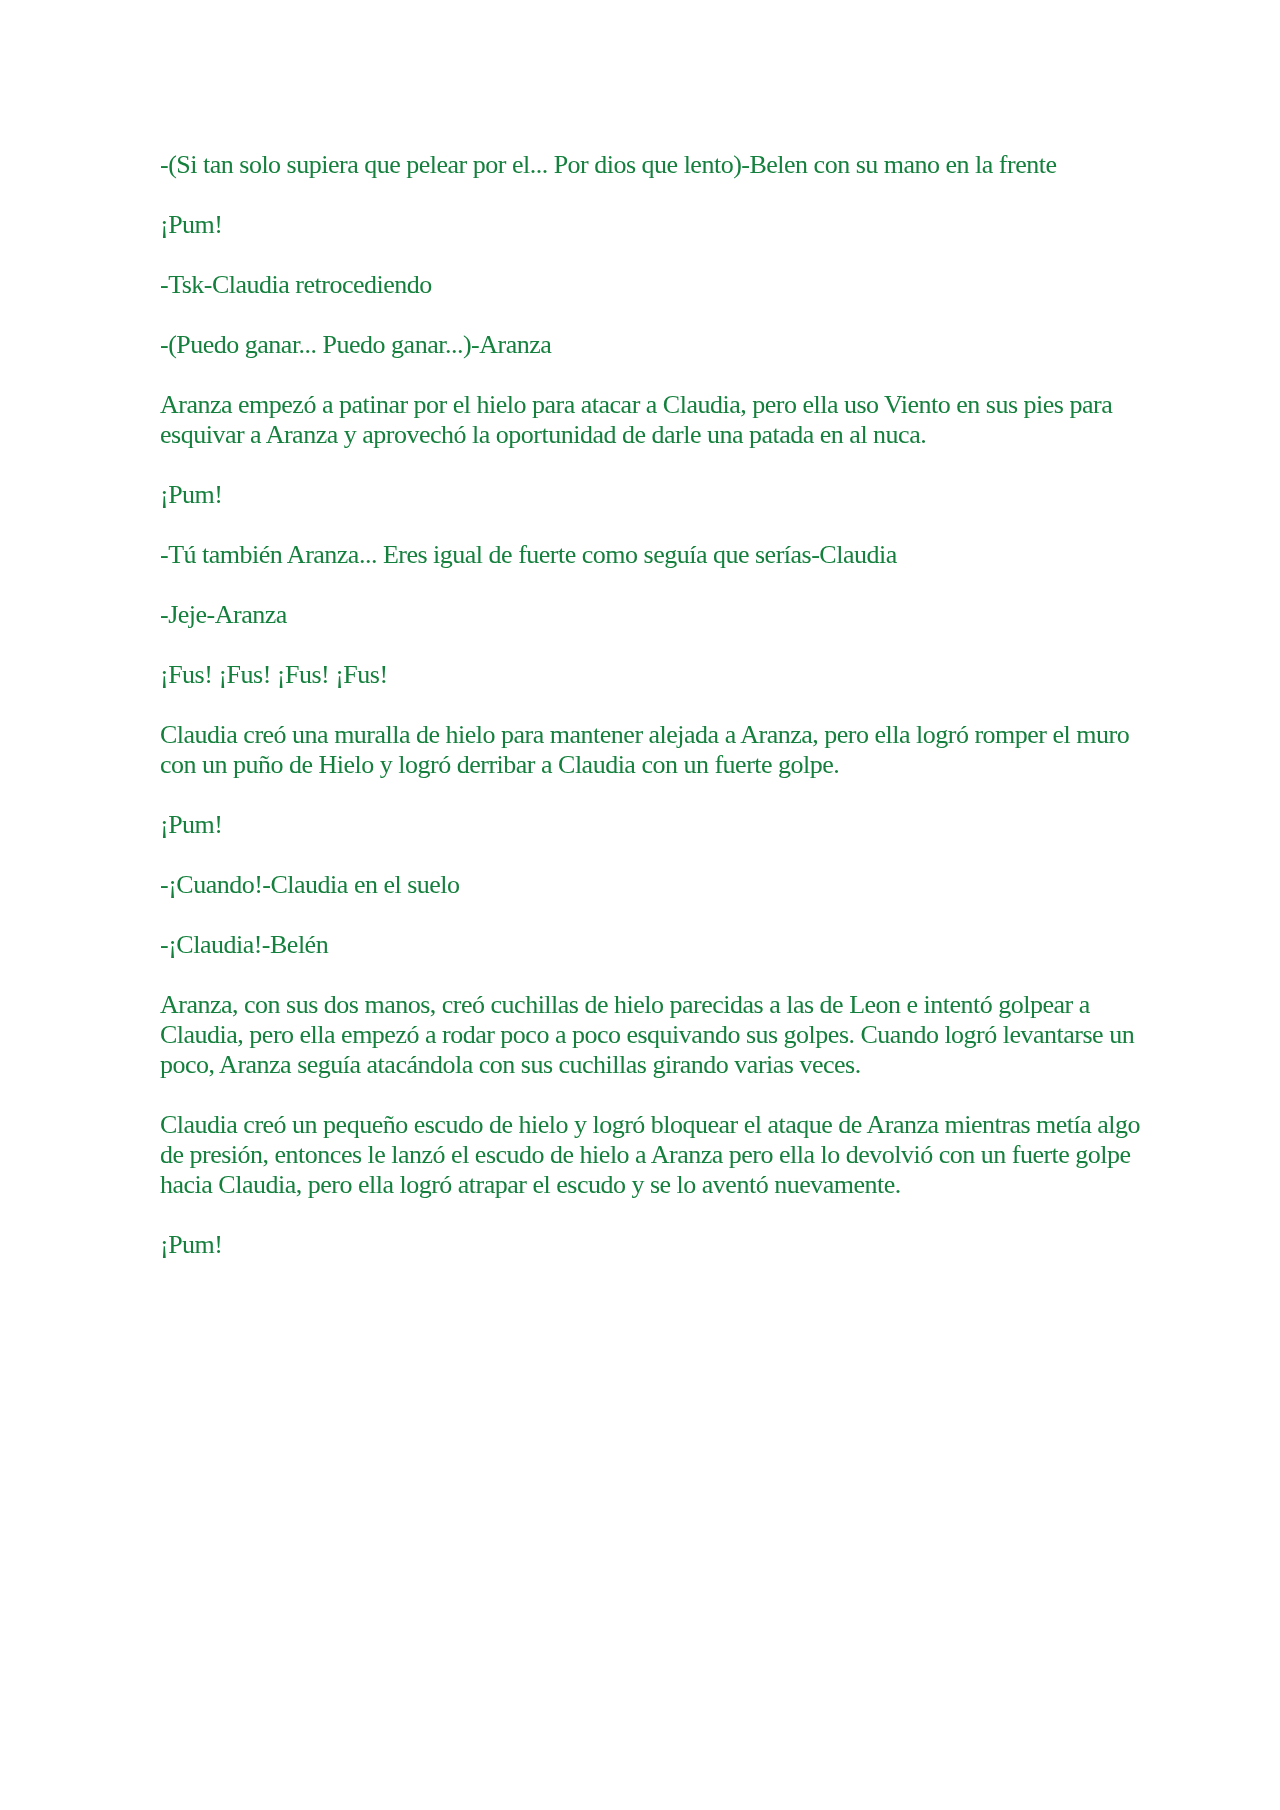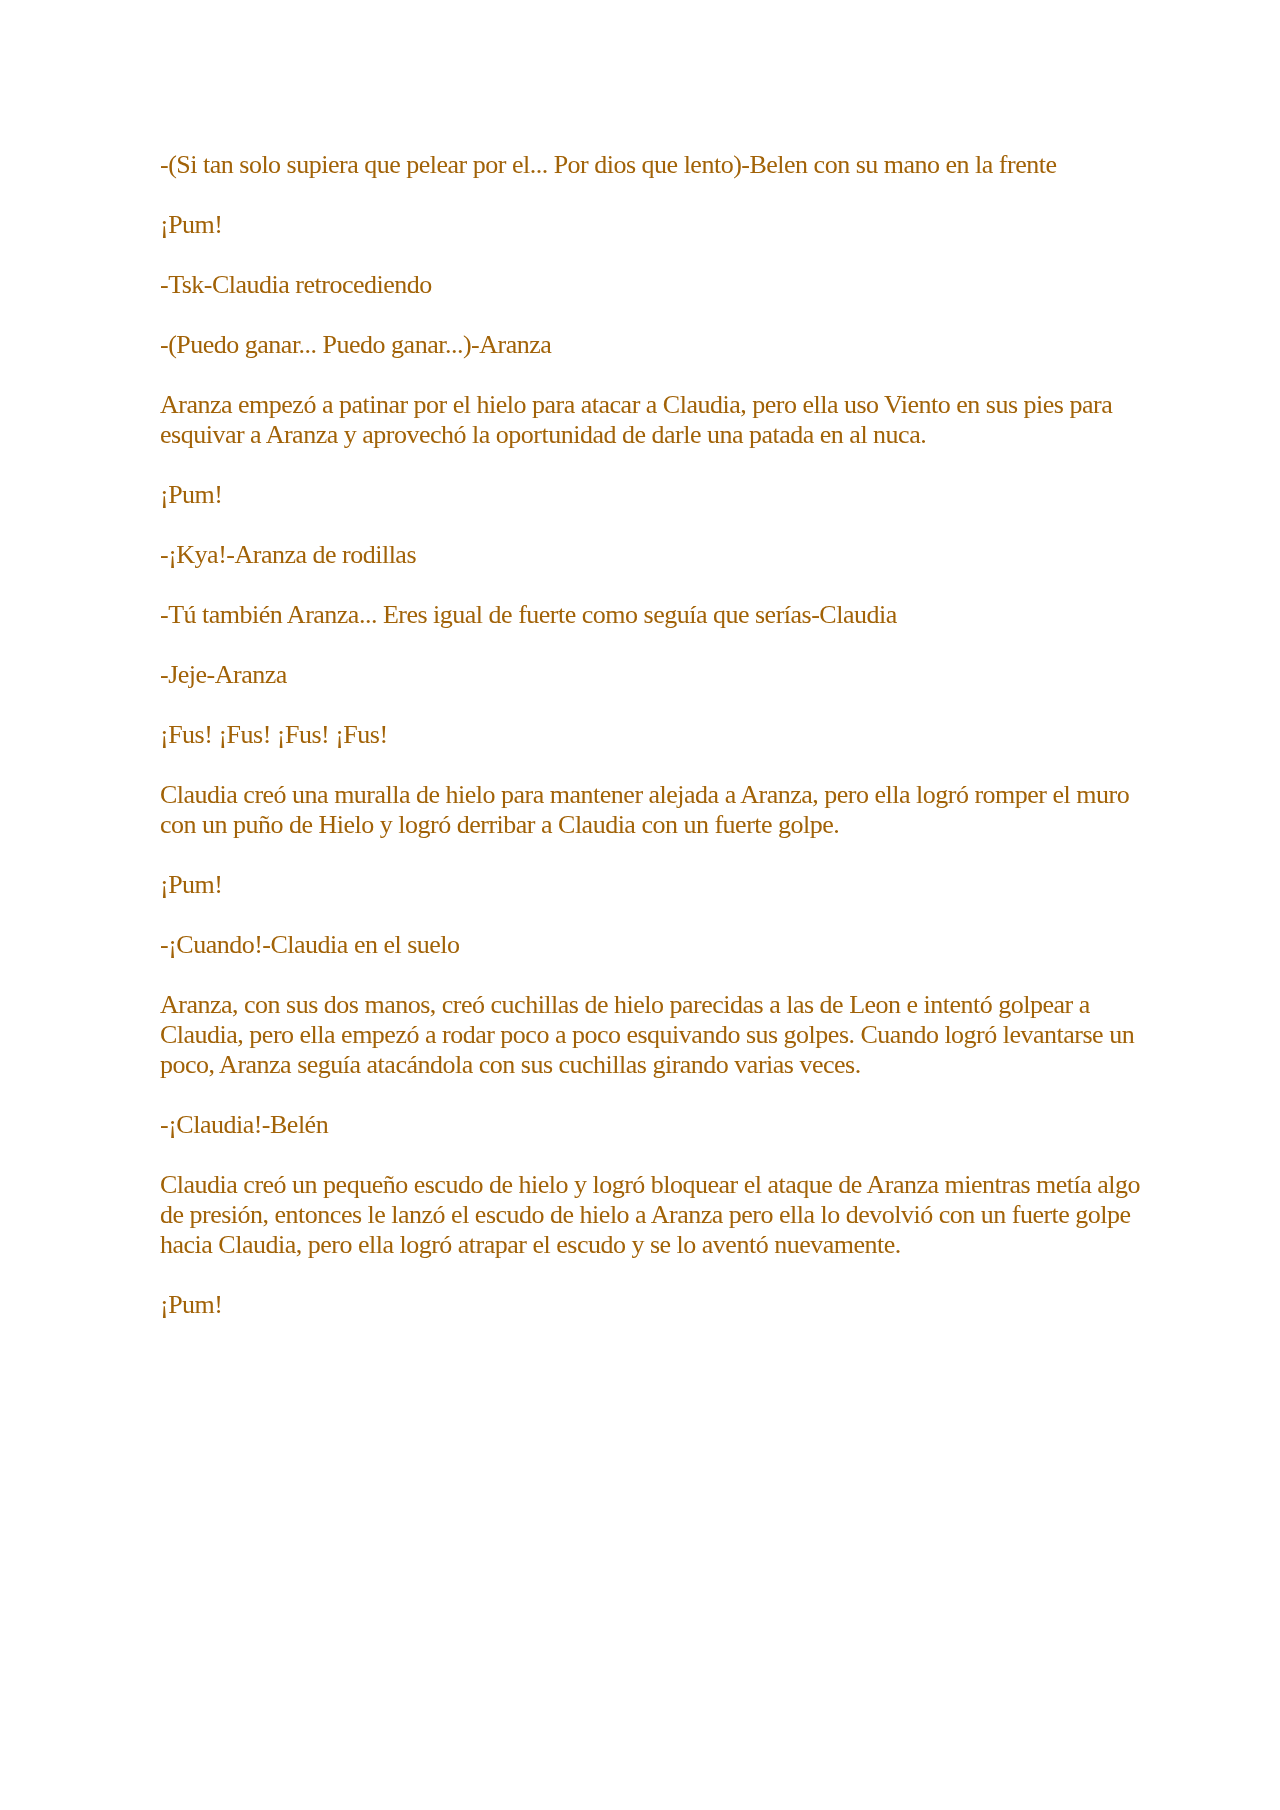--- a/index.html
+++ b/index.html
@@ -17,45 +17,44 @@
     width: 1280px;
     height: 1810px;
     background: #ffffff;
     padding: 150px 135px 0 160px;
   }
   .content {
     font-family: "Liberation Serif", "DejaVu Serif", serif;
     font-size: 26px;
     line-height: 30px;
     letter-spacing: -0.5px;
-    color: #a16207;
+    color: #15803d;
     max-width: 985px;
   }
   .content p {
     margin: 0 0 30px 0;
     padding: 0;
     text-align: left;
   }
 </style>
 </head>
 <body>
 
 <div class="page">
   <div class="content" id="document-content">
       <p>-(Si tan solo supiera que pelear por el... Por dios que lento)-Belen con su mano en la frente</p>
       <p>¡Pum!</p>
       <p>-Tsk-Claudia retrocediendo</p>
       <p>-(Puedo ganar... Puedo ganar...)-Aranza</p>
       <p>Aranza empezó a patinar por el hielo para atacar a Claudia, pero ella uso Viento en sus pies para esquivar a Aranza y aprovechó la oportunidad de darle una patada en al nuca.</p>
       <p>¡Pum!</p>
-      <p>-¡Kya!-Aranza de rodillas</p>
       <p>-Tú también Aranza... Eres igual de fuerte como seguía que serías-Claudia</p>
       <p>-Jeje-Aranza</p>
       <p>¡Fus! ¡Fus! ¡Fus! ¡Fus!</p>
       <p>Claudia creó una muralla de hielo para mantener alejada a Aranza, pero ella logró romper el muro con un puño de Hielo y logró derribar a Claudia con un fuerte golpe.</p>
       <p>¡Pum!</p>
       <p>-¡Cuando!-Claudia en el suelo</p>
+      <p>-¡Claudia!-Belén</p>
       <p>Aranza, con sus dos manos, creó cuchillas de hielo parecidas a las de Leon e intentó golpear a Claudia, pero ella empezó a rodar poco a poco esquivando sus golpes. Cuando logró levantarse un poco, Aranza seguía atacándola con sus cuchillas girando varias veces.</p>
-      <p>-¡Claudia!-Belén</p>
       <p>Claudia creó un pequeño escudo de hielo y logró bloquear el ataque de Aranza mientras metía algo de presión, entonces le lanzó el escudo de hielo a Aranza pero ella lo devolvió con un fuerte golpe hacia Claudia, pero ella logró atrapar el escudo y se lo aventó nuevamente.</p>
       <p>¡Pum!</p>
     </div>
 </div>
 
 </body></html>

